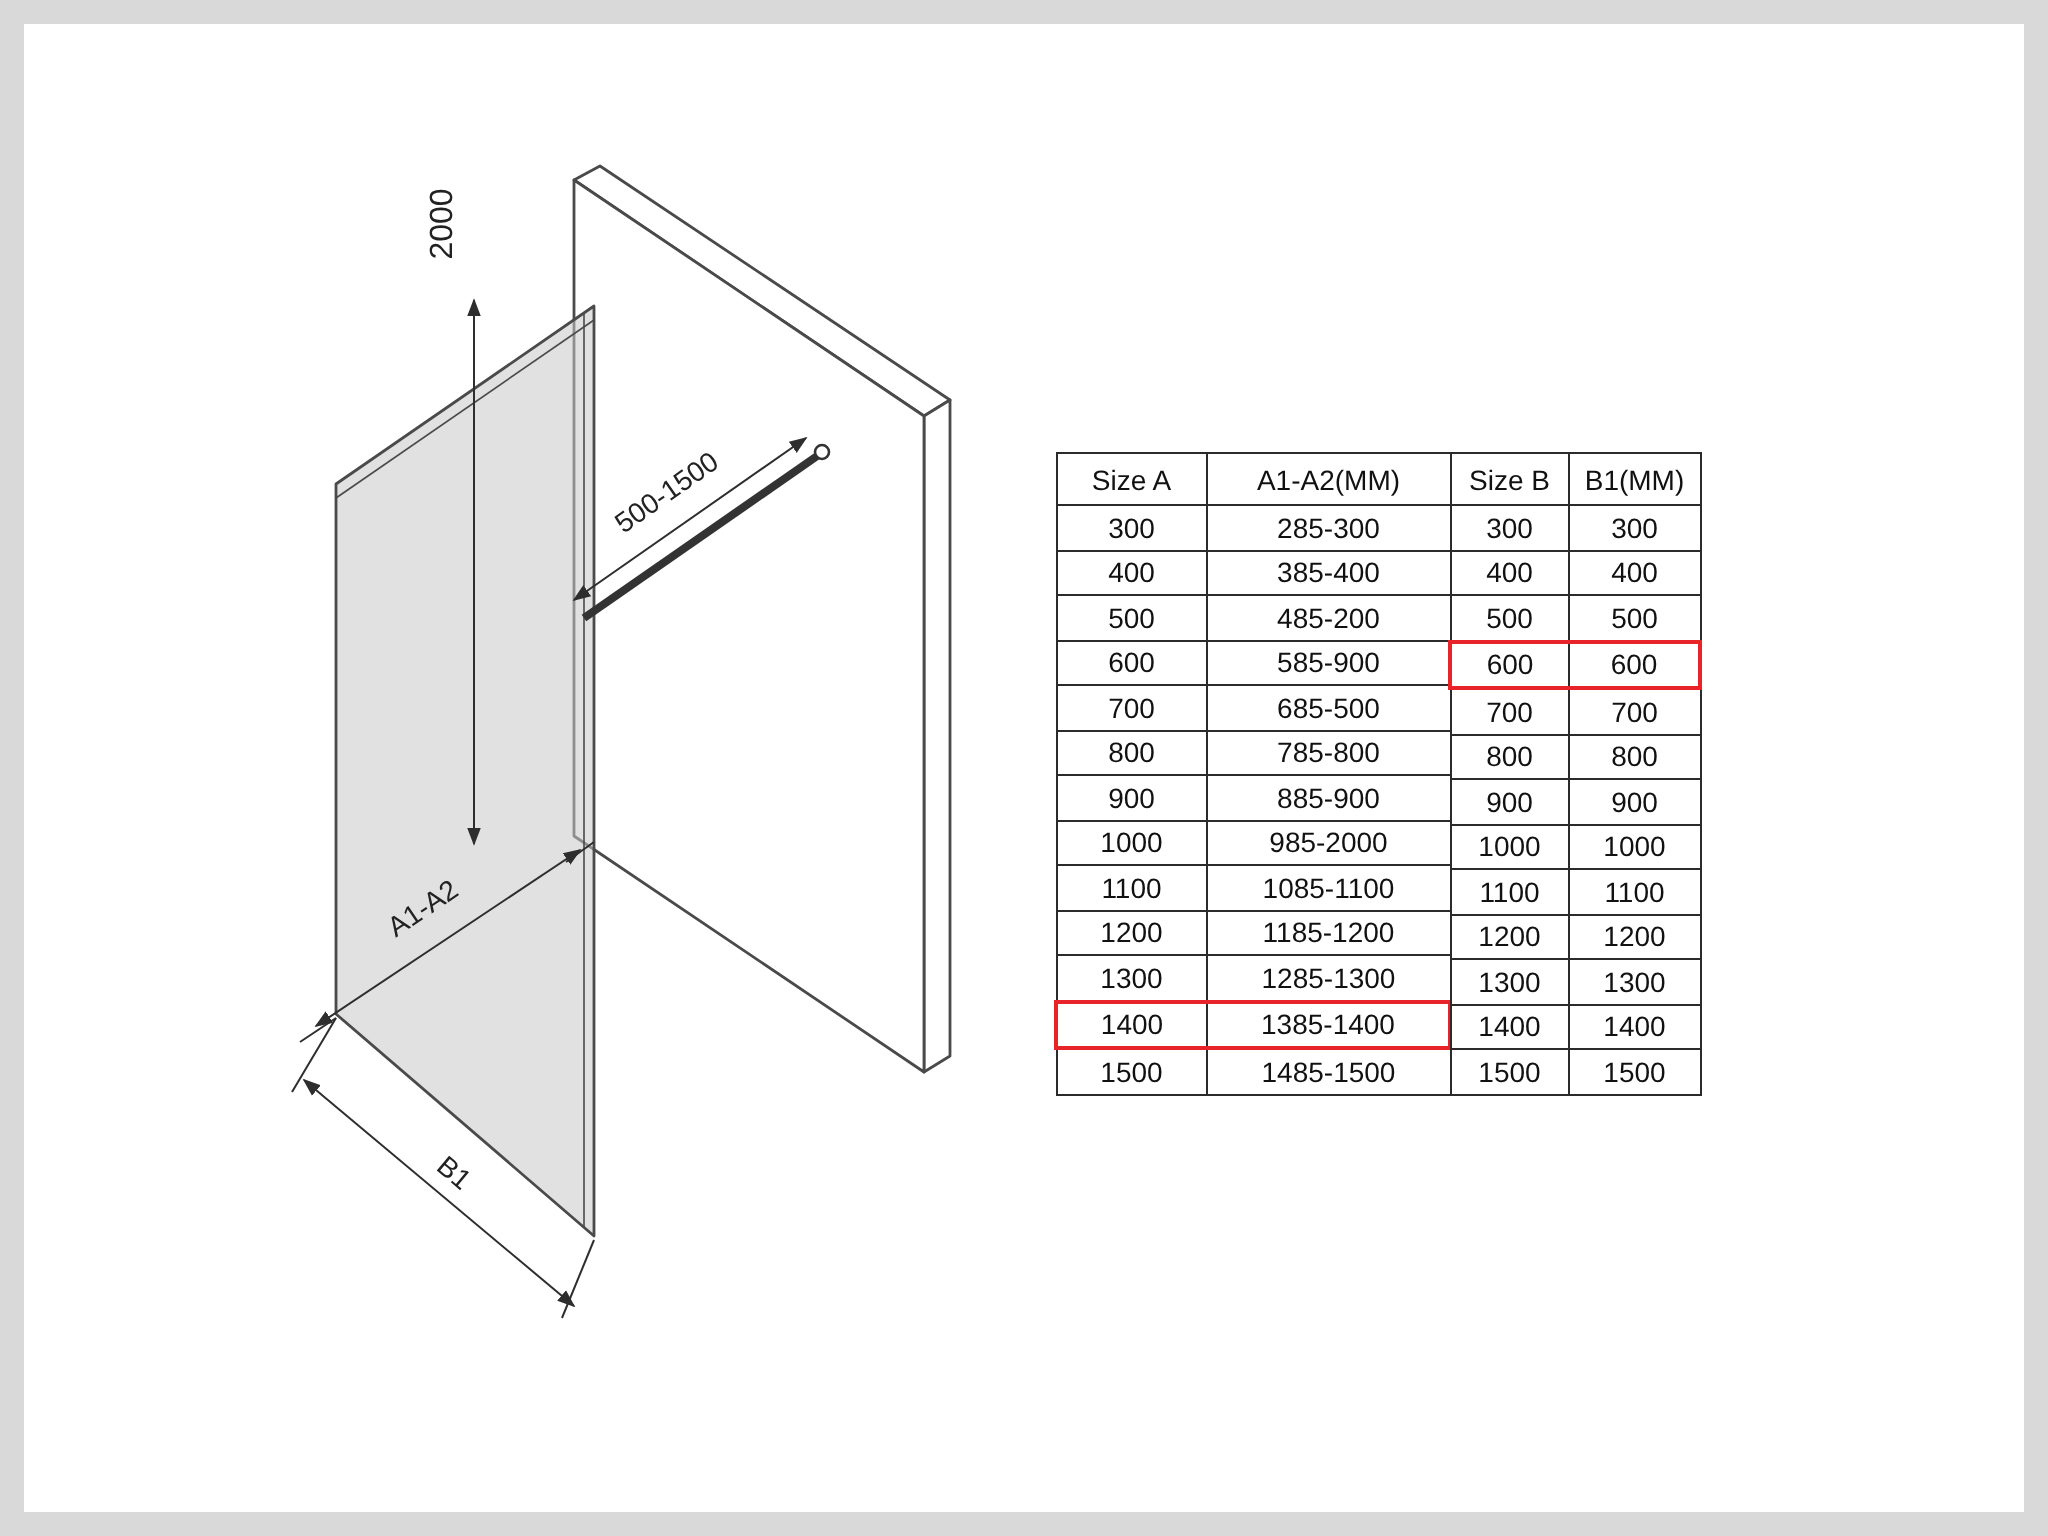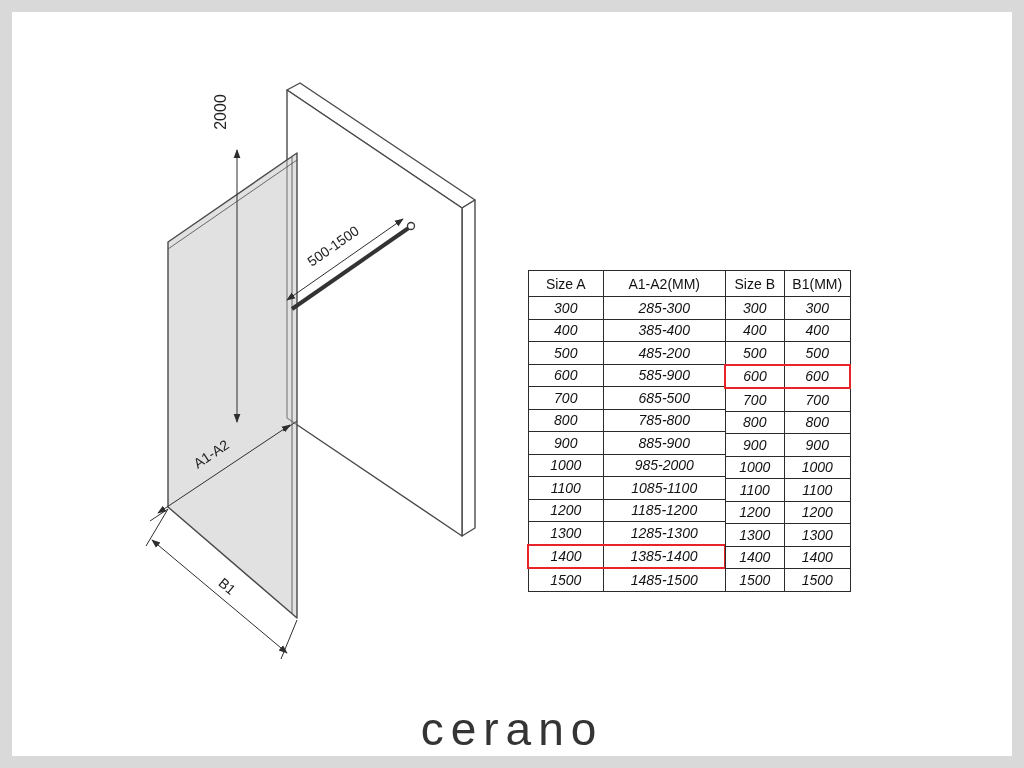--- a/index.html
+++ b/index.html
@@ -14,25 +14,25 @@
   .drawing{
     position:absolute;left:118px;top:48px;width:370px;height:620px;
   }
   .drawing text{
     font-family:"Liberation Sans",sans-serif;fill:#222222;
   }
   .table-wrap{position:absolute;}
   .tableA{left:515px;top:214px;}
   .tableB{left:712px;top:214px;}
   table{border-collapse:collapse;font-family:"Liberation Sans",sans-serif;
-        font-size:14px;color:#111;table-layout:fixed;margin-top:44px;}
+        font-size:14px;color:#111;table-layout:fixed;}
   th,td{border:1px solid #2b2b2b;text-align:center;padding:0 2px;
         white-space:nowrap;overflow:hidden;}
   th{height:25px;font-weight:normal;}
-  td{height:21.5px;font-style:italic;}
+  td{height:21.5px;}
   .tableA th:first-child,.tableA td:first-child{width:70px;}
   .tableA th:last-child,.tableA td:last-child{width:116px;}
   .tableB th:first-child,.tableB td:first-child{width:54px;}
   .tableB th:last-child,.tableB td:last-child{width:60px;}
   tr.hl td{border-top:2px solid var(--hl);border-bottom:2px solid var(--hl);}
   tr.hl td:first-child{border-left:2px solid var(--hl);}
   tr.hl td:last-child{border-right:2px solid var(--hl);}
   .logo{
     position:absolute;left:0;right:0;top:690px;text-align:center;
     font-size:46px;letter-spacing:7px;color:#343434;font-weight:normal;
@@ -208,15 +208,14 @@
             <td>1400</td>
           </tr>
           <tr>
             <td>1500</td>
             <td>1500</td>
           </tr>
         </tbody>
     </table>
   </div>
 
-  <div class="logo">cerano</div>
 
 </div>
 
 </body></html>

